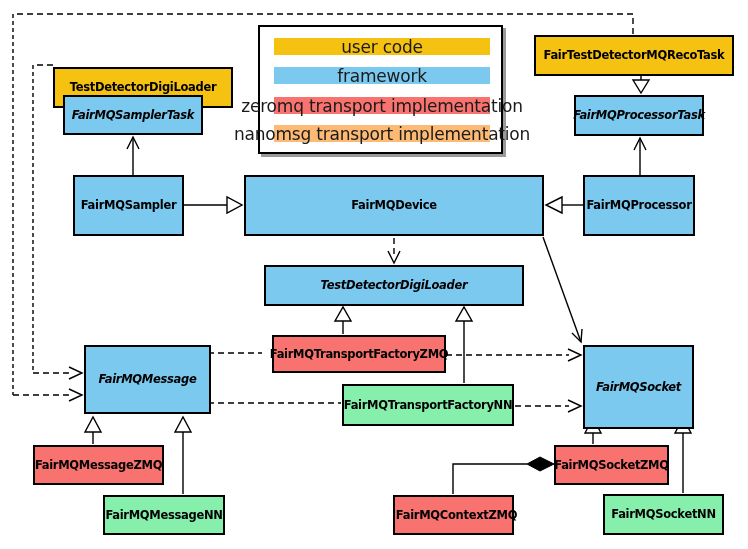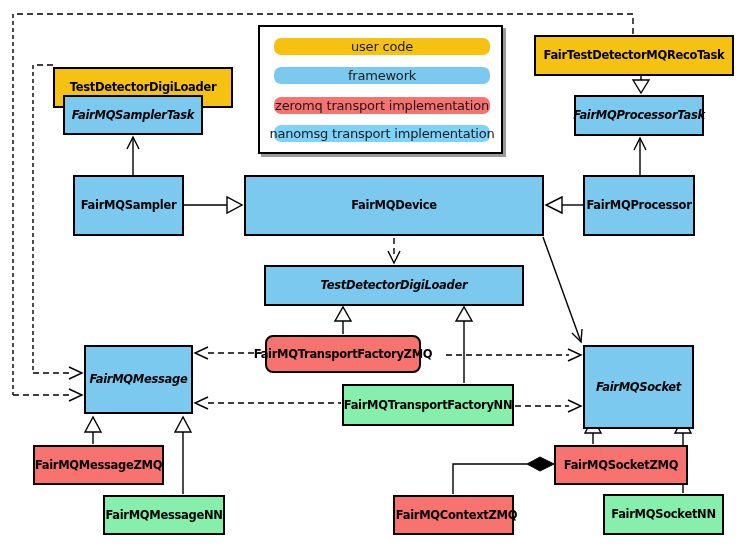--- a/index.html
+++ b/index.html
@@ -26,21 +26,21 @@
   .c-zmq{background:#F8736F;}
   .c-nn{background:#86efac;}
   .legend{
     position:absolute;left:258px;top:25px;width:245px;height:129px;
     border:2px solid #000;background:#fff;box-sizing:border-box;
     box-shadow:3px 3px 0 #9a9a9a;
   }
   .legend-bar{
     position:absolute;left:14px;width:216px;height:17px;
     display:flex;align-items:center;justify-content:center;
-    font-size:13px;letter-spacing:-0.2px;color:#1a1a1a;white-space:nowrap;border-radius:7px;
+    font-size:17px;letter-spacing:-0.2px;color:#1a1a1a;white-space:nowrap;
   }
 </style>
 </head>
 <body>
 
 <div class="stage">
 
   <svg class="edges" viewBox="0 0 748 549" xmlns="http://www.w3.org/2000/svg">
 
     <g>
@@ -157,21 +157,21 @@
   <div class="legend">
     <div class="legend-bar" style="top:11px;background:#F5C211;">
       <span>user code</span>
     </div>
     <div class="legend-bar" style="top:40px;background:#7CC9F0;">
       <span>framework</span>
     </div>
     <div class="legend-bar" style="top:70px;background:#F8736F;">
       <span>zeromq transport implementation</span>
     </div>
-    <div class="legend-bar" style="top:98px;background:#7dd3fc;">
+    <div class="legend-bar" style="top:98px;background:#fdba74;">
       <span>nanomsg transport implementation</span>
     </div>
   </div>
 
   <div class="node c-user" style="left:53px;top:35px;width:180px;height:41px;margin-top:32px;">
     <span>TestDetectorDigiLoader</span>
   </div>
   <div class="node c-user" style="left:534px;top:35px;width:200px;height:41px;">
     <span>FairTestDetectorMQRecoTask</span>
   </div>
@@ -186,41 +186,41 @@
   </div>
   <div class="node c-fw" style="left:244px;top:175px;width:300px;height:61px;">
     <span>FairMQDevice</span>
   </div>
   <div class="node c-fw" style="left:583px;top:175px;width:112px;height:61px;">
     <span>FairMQProcessor</span>
   </div>
   <div class="node c-fw abstract" style="left:264px;top:265px;width:260px;height:41px;">
     <span>TestDetectorDigiLoader</span>
   </div>
-  <div class="node c-zmq" style="left:265px;top:335px;width:156px;height:38px;border-radius:8px;">
+  <div class="node c-zmq" style="left:272px;top:335px;width:174px;height:38px;">
     <span>FairMQTransportFactoryZMQ</span>
   </div>
   <div class="node c-nn" style="left:342px;top:384px;width:172px;height:42px;">
     <span>FairMQTransportFactoryNN</span>
   </div>
-  <div class="node c-fw abstract" style="left:84px;top:345px;width:109px;height:69px;">
+  <div class="node c-fw abstract" style="left:84px;top:345px;width:127px;height:69px;">
     <span>FairMQMessage</span>
   </div>
   <div class="node c-fw abstract" style="left:583px;top:345px;width:111px;height:84px;">
     <span>FairMQSocket</span>
   </div>
   <div class="node c-zmq" style="left:33px;top:445px;width:131px;height:40px;">
     <span>FairMQMessageZMQ</span>
   </div>
   <div class="node c-nn" style="left:103px;top:495px;width:122px;height:40px;">
     <span>FairMQMessageNN</span>
   </div>
   <div class="node c-zmq" style="left:393px;top:495px;width:121px;height:40px;padding-left:6px;">
     <span>FairMQContextZMQ</span>
   </div>
-  <div class="node c-zmq" style="left:554px;top:445px;width:134px;height:40px;">
+  <div class="node c-zmq" style="left:554px;top:445px;width:115px;height:40px;">
     <span>FairMQSocketZMQ</span>
   </div>
   <div class="node c-nn" style="left:603px;top:494px;width:121px;height:41px;text-align:center;">
     <span>FairMQSocketNN</span>
   </div>
 
 </div>
 
 </body></html>

